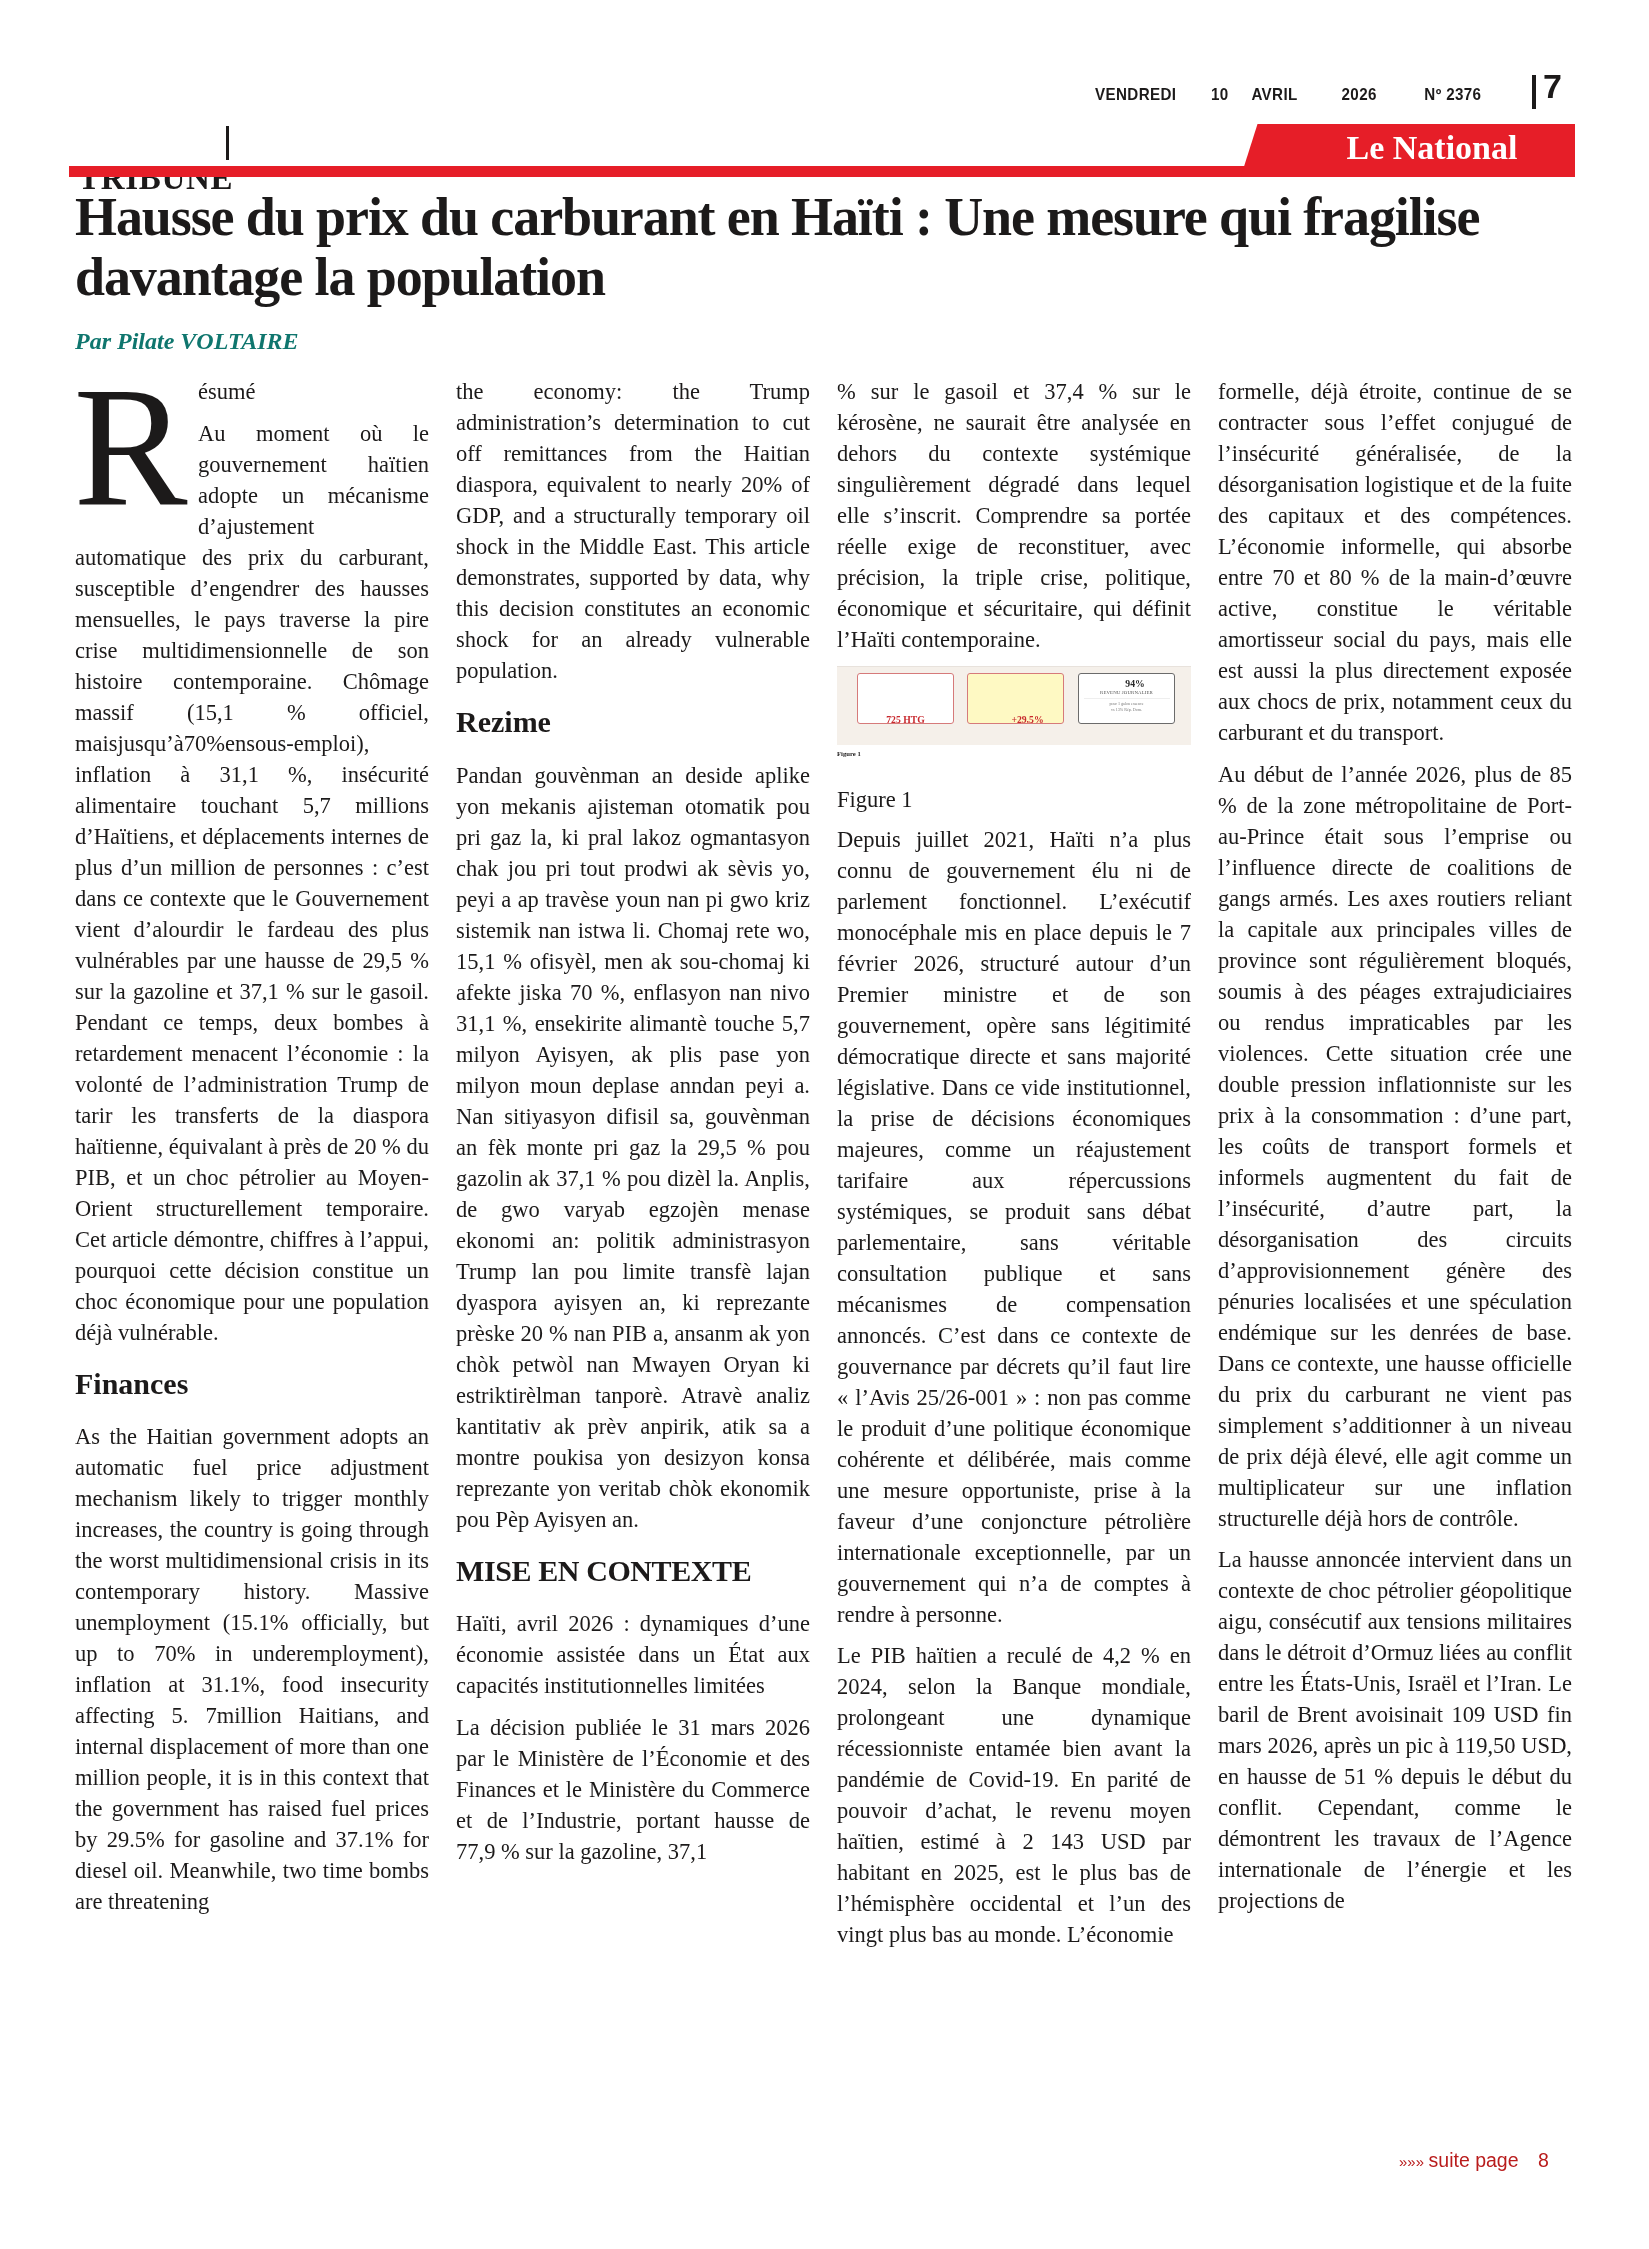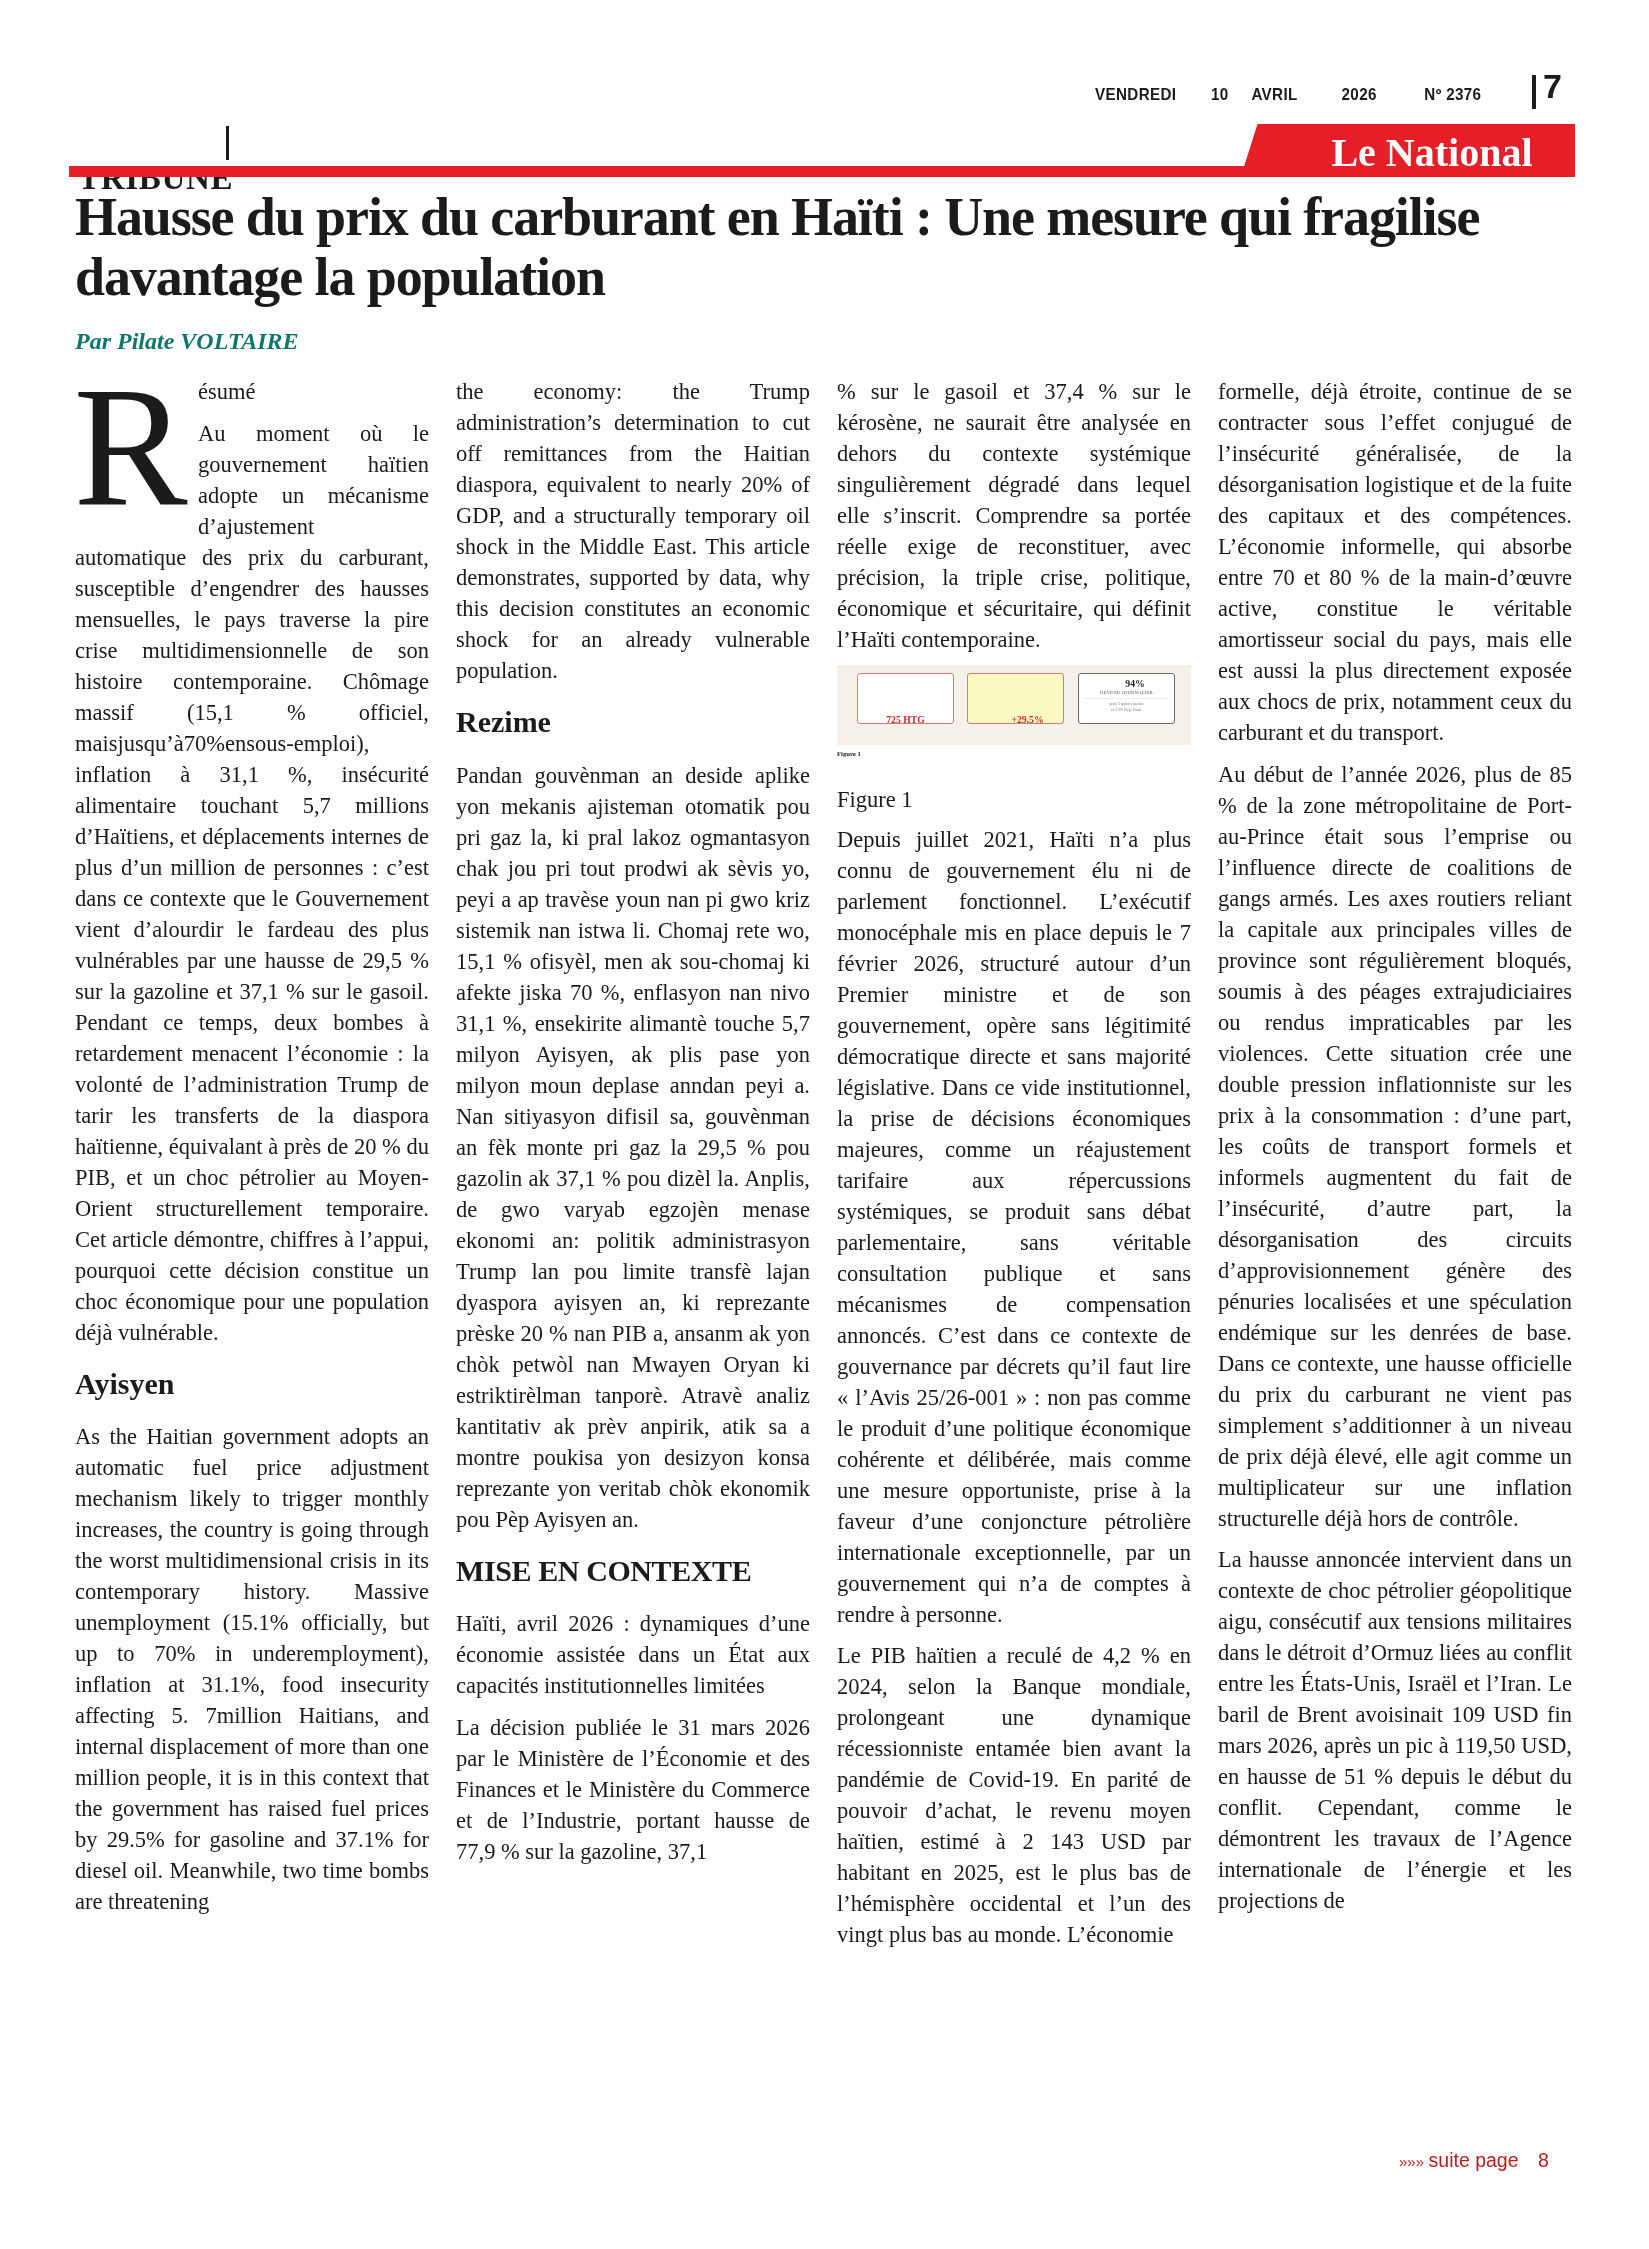--- a/index.html
+++ b/index.html
@@ -30,21 +30,21 @@
   }
   .section-sep { position: absolute; left: 226px; top: 126px; width: 3px; height: 34px; background: #1c1a1a; }
 
   .red-rule { position: absolute; left: 69px; top: 166px; width: 1506px; height: 10.5px; background: #e61e28; }
   .brand-tab {
     position: absolute; left: 1241px; top: 124px; width: 334px; height: 52px; background: #e61e28;
     clip-path: polygon(16.5px 0, 100% 0, 100% 100%, 0 100%);
   }
   .brand-name {
     position: absolute; left: 1297px; top: 129px; width: 270px; text-align: center;
-    font-family: "Liberation Serif", "DejaVu Serif", serif; font-weight: bold; font-size: 40px; color: #ffffff;
+    font-family: "Liberation Serif", "DejaVu Serif", serif; font-weight: bold; font-size: 34px; color: #ffffff;
   }
 
   
   .headline {
     position: absolute; left: 75px; top: 187px; width: 1507px;
     font-family: "Liberation Serif", "DejaVu Serif", serif; font-weight: bold;
     font-size: 54px; line-height: 60px; color: #1c1a1a; letter-spacing: -1.1px;
   }
   .byline {
     position: absolute; left: 75px; top: 328px; font-style: italic; font-weight: bold;
@@ -124,21 +124,21 @@
 
 <h1 class="headline">Hausse du prix du carburant en Haïti : Une mesure qui fragilise davantage la population</h1>
 <div class="byline">Par Pilate VOLTAIRE</div>
 
 <div class="col col-1">
   <div class="dropcap-wrap">
     <span class="dropcap">R</span>
     <span class="resume-word">ésumé</span>
     <p id="resume-p"><span id="resume-col1">Au moment où le gouvernement haïtien adopte un mécanisme d’ajustement automatique des prix du carburant, susceptible d’engendrer des hausses mensuelles, le pays traverse la pire crise multidimensionnelle de son histoire contemporaine. Chômage massif (15,1 % officiel, maisjusqu’à70%ensous-emploi), inflation à 31,1 %, insécurité alimentaire touchant 5,7 millions d’Haïtiens, et déplacements internes de plus d’un million de personnes : c’est dans ce contexte que le Gouvernement vient d’alourdir le fardeau des plus vulnérables par une hausse de 29,5 % sur la gazoline et 37,1 % sur le gasoil. Pendant ce temps, deux bombes à retardement menacent l’économie : la volonté de l’administration Trump de tarir les transferts de la diaspora haïtienne, équivalant à près de 20 % du PIB, et un choc pétrolier au Moyen-Orient structurellement temporaire. Cet article démontre, chiffres à l’appui, pourquoi cette décision constitue un choc économique pour une population déjà vulnérable.</span></p>
   </div>
-  <h2 class="sub-heading">Ayisyen</h2>
+  <h2 class="sub-heading">Finances</h2>
   <p><span id="abstract-col1">As the Haitian government adopts an automatic fuel price adjustment mechanism likely to trigger monthly increases, the country is going through the worst multidimensional crisis in its contemporary history. Massive unemployment (15.1% officially, but up to 70% in underemployment), inflation at 31.1%, food insecurity affecting 5. 7million Haitians, and internal displacement of more than one million people, it is in this context that the government has raised fuel prices by 29.5% for gasoline and 37.1% for diesel oil. Meanwhile, two time bombs are threatening</span></p>
 </div>
 
 <div class="col col-2">
   <p><span id="abstract-col2">the economy: the Trump administration’s determination to cut off remittances from the Haitian diaspora, equivalent to nearly 20% of GDP, and a structurally temporary oil shock in the Middle East. This article demonstrates, supported by data, why this decision constitutes an economic shock for an already vulnerable population.</span></p>
   <h2 class="sub-heading">Rezime</h2>
   <p>Pandan gouvènman an deside aplike yon mekanis ajisteman otomatik pou pri gaz la, ki pral lakoz ogmantasyon chak jou pri tout prodwi ak sèvis yo, peyi a ap travèse youn nan pi gwo kriz sistemik nan istwa li. Chomaj rete wo, 15,1 % ofisyèl, men ak sou-chomaj ki afekte jiska 70 %, enflasyon nan nivo 31,1 %, ensekirite alimantè touche 5,7 milyon Ayisyen, ak plis pase yon milyon moun deplase anndan peyi a. Nan sitiyasyon difisil sa, gouvènman an fèk monte pri gaz la 29,5 % pou gazolin ak 37,1 % pou dizèl la. Anplis, de gwo varyab egzojèn menase ekonomi an: politik administrasyon Trump lan pou limite transfè lajan dyaspora ayisyen an, ki reprezante prèske 20 % nan PIB a, ansanm ak yon chòk petwòl nan Mwayen Oryan ki estriktirèlman tanporè. Atravè analiz kantitativ ak prèv anpirik, atik sa a montre poukisa yon desizyon konsa reprezante yon veritab chòk ekonomik  pou Pèp Ayisyen an.</p>
   <h2 class="sub-heading caps">MISE EN CONTEXTE</h2>
   <p style="text-align:justify">Haïti, avril 2026 : dynamiques d’une économie assistée dans un État aux capacités institutionnelles limitées</p>
   <p><span id="ctx1-col2">La décision publiée le 31 mars 2026 par le Ministère de l’Économie et des Finances et le Ministère du Commerce et de l’Industrie, portant hausse de 77,9 % sur la gazoline, 37,1</span></p>

